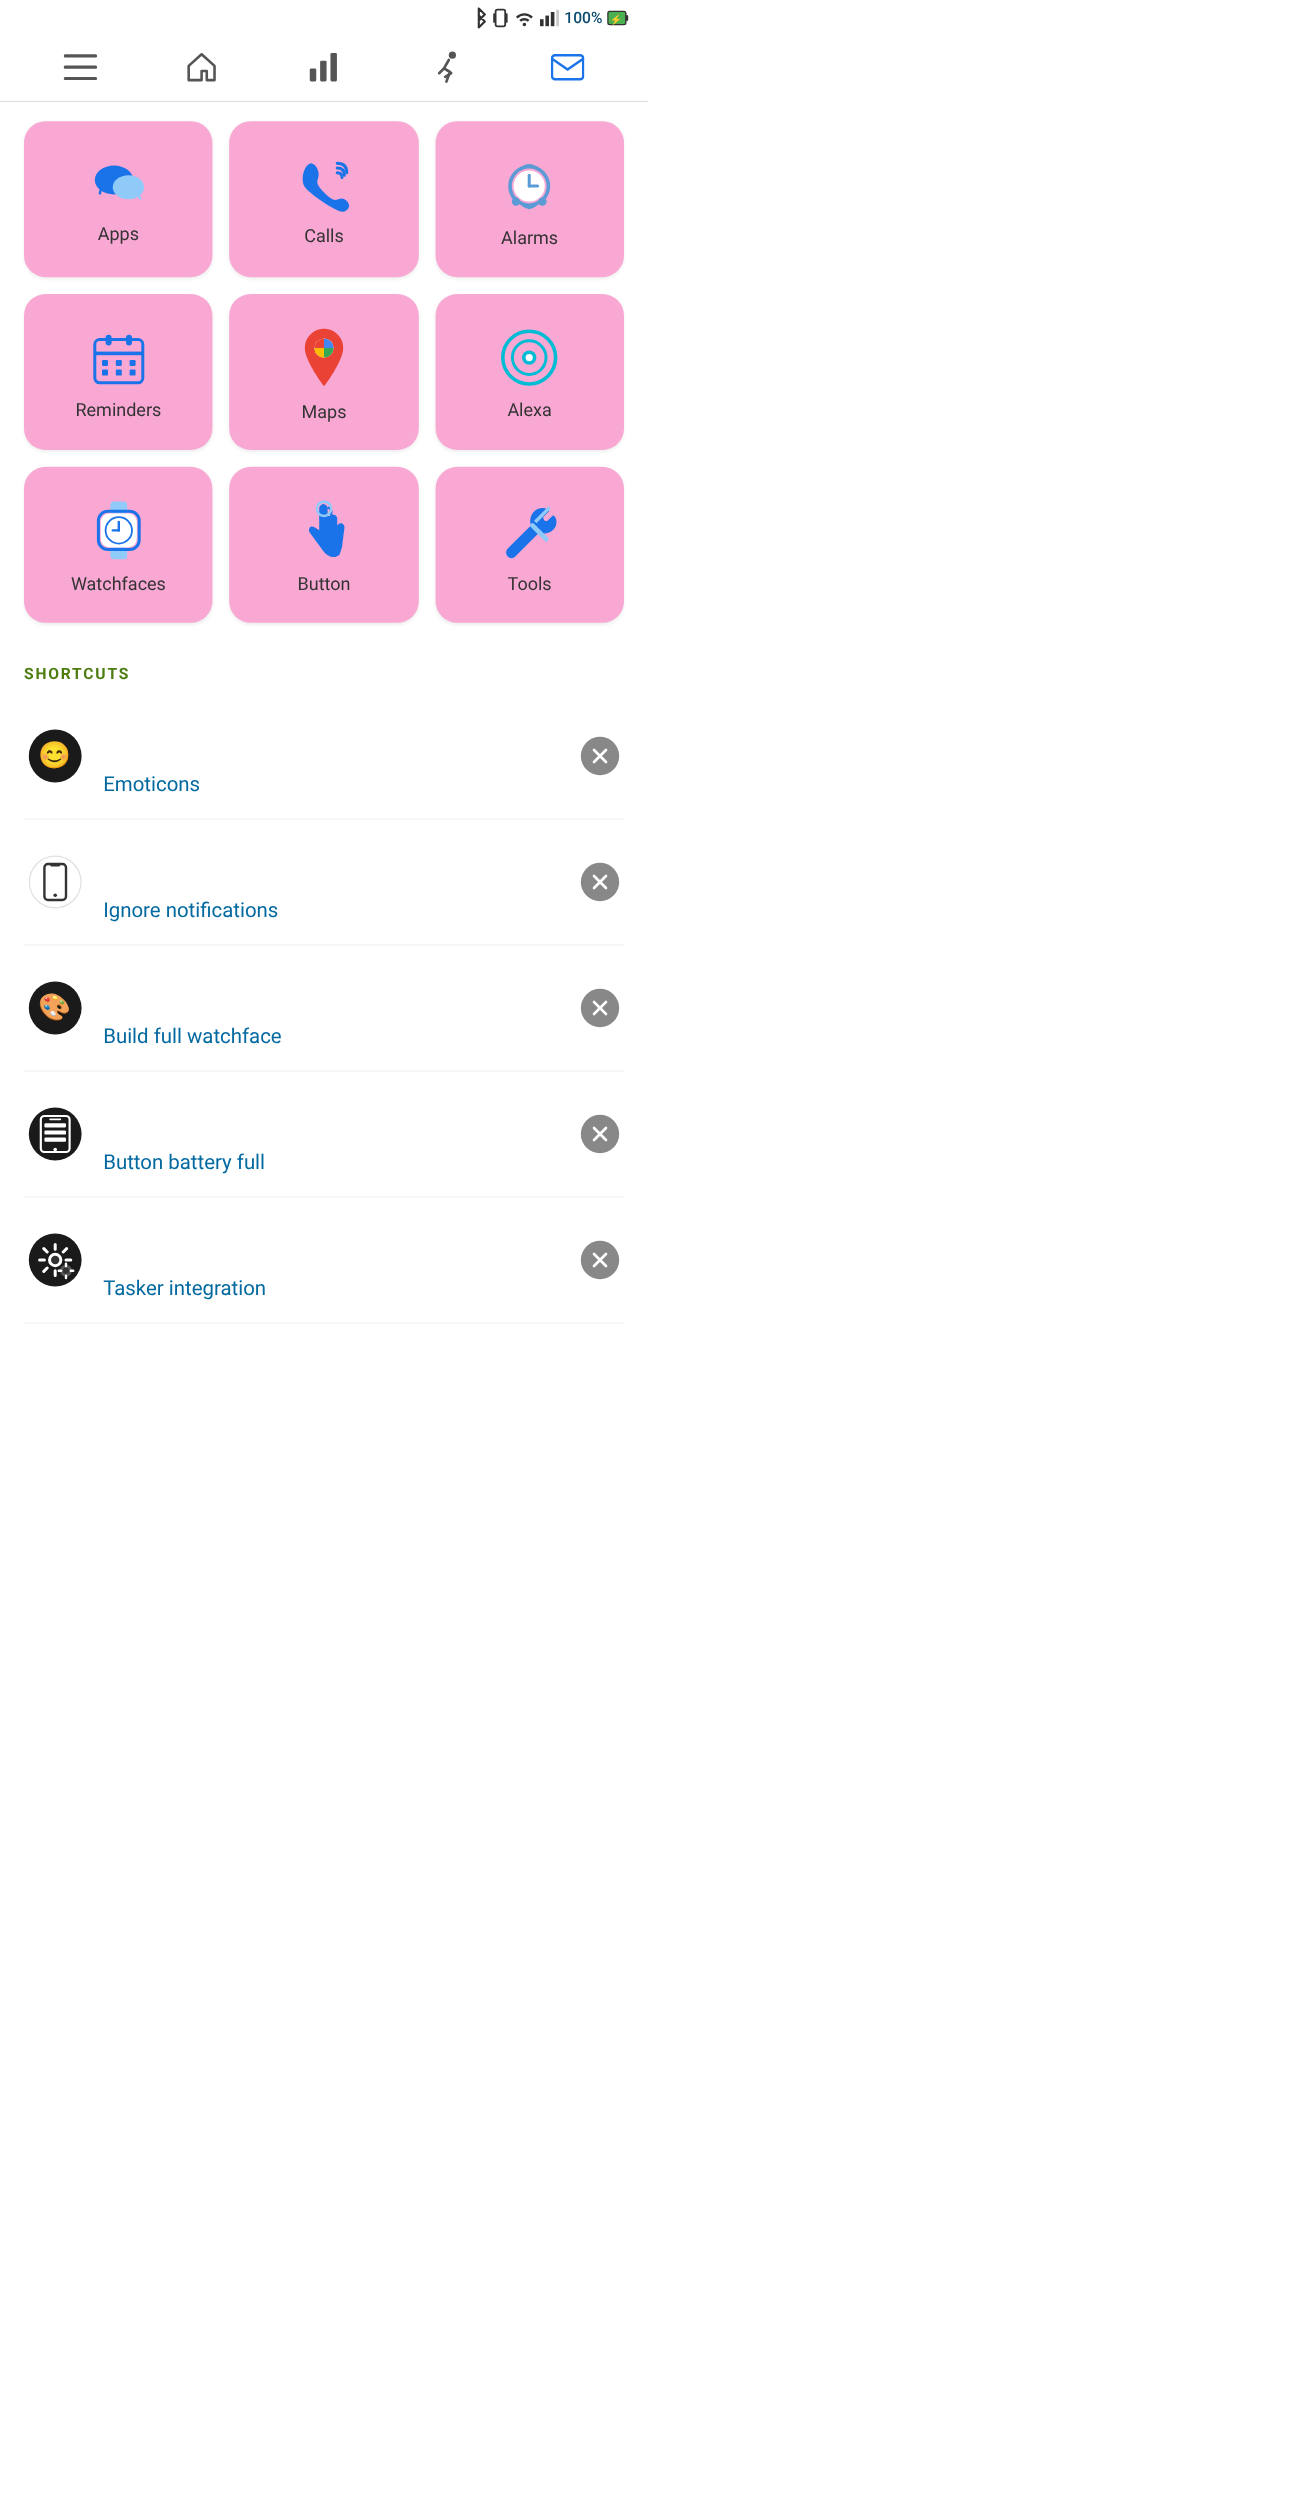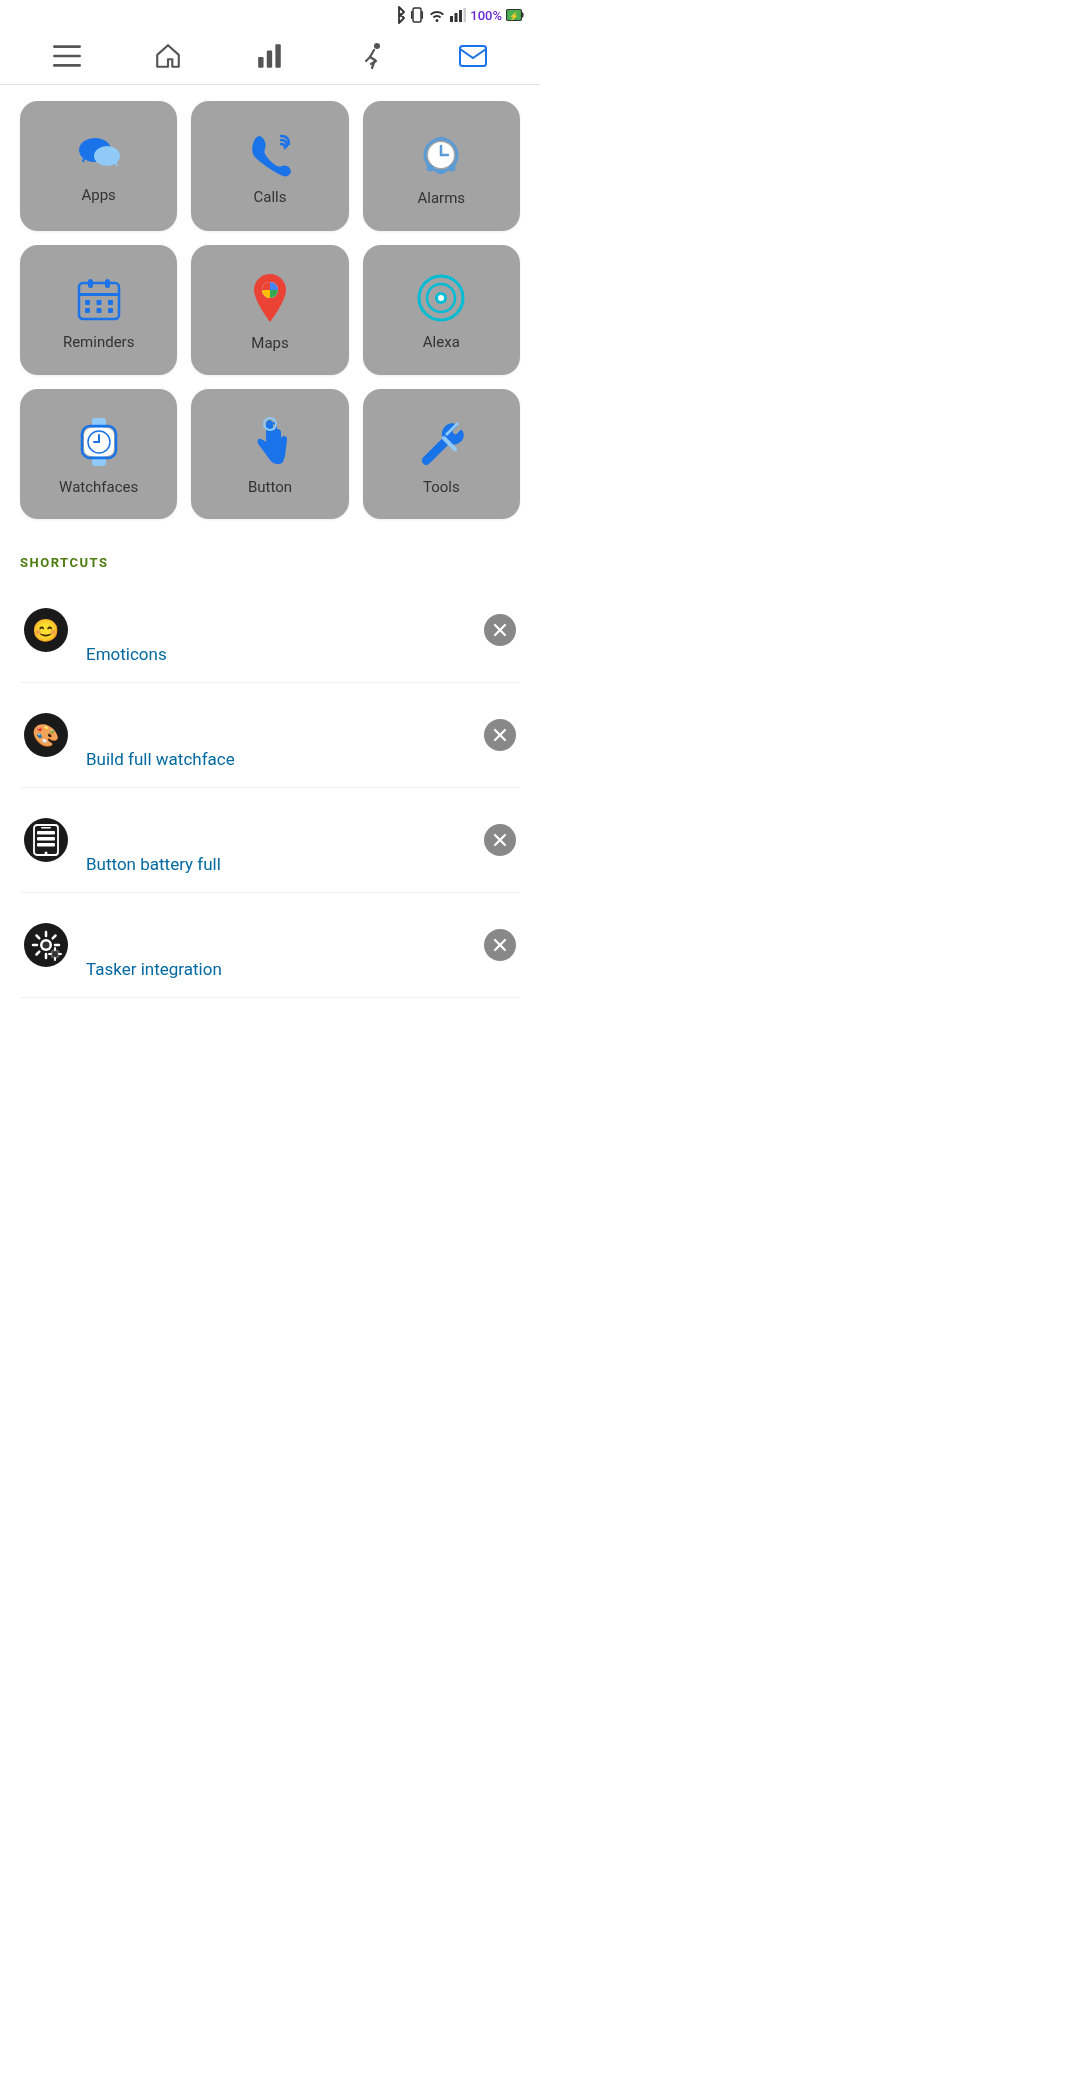--- a/index.html
+++ b/index.html
@@ -13,21 +13,21 @@
     }
 
     
     .status-bar {
       display: flex;
       justify-content: flex-end;
       align-items: center;
       padding: 6px 16px 4px;
       gap: 6px;
       font-size: 12px;
-      color: #6d28d9;
+      color: #0c4a6e;
       text-align: center;
     }
     .status-icons {
       display: flex;
       align-items: center;
       gap: 4px;
     }
     .status-battery {
       font-size: 13px;
       font-weight: 500;
@@ -61,21 +61,21 @@
     
     .grid-section {
       padding: 16px 20px;
     }
     .grid-container {
       display: grid;
       grid-template-columns: repeat(3, 1fr);
       gap: 14px;
     }
     .grid-item {
-      background: #a3a3a3;
+      background: #f9a8d4;
       border-radius: 18px;
       display: flex;
       flex-direction: column;
       align-items: center;
       justify-content: center;
       padding: 22px 10px 18px;
       cursor: pointer;
       box-shadow: 0 1px 3px rgba(0,0,0,0.07);
       min-height: 130px;
     }
@@ -377,20 +377,36 @@
     <div class="shortcut-icon-wrap" style="background:#1a1a1a; font-size:22px;">😊</div>
     <span class="shortcut-label">Emoticons</span>
     <div class="shortcut-close">
       <svg width="14" height="14" viewBox="0 0 14 14" fill="none">
         <line x1="2" y1="2" x2="12" y2="12" stroke="white" stroke-width="2.2" stroke-linecap="round"></line>
         <line x1="12" y1="2" x2="2" y2="12" stroke="white" stroke-width="2.2" stroke-linecap="round"></line>
       </svg>
     </div>
   </div>
 
+  <div class="shortcut-item">
+    <div class="shortcut-icon-wrap" style="background:#fff; border:1.5px solid #e0e0e0;">
+      <svg width="22" height="34" viewBox="0 0 22 34" fill="none">
+        <rect x="2" y="2" width="18" height="30" rx="3" stroke="#333" stroke-width="2" fill="none"></rect>
+        <circle cx="11" cy="28" r="1.5" fill="#333"></circle>
+        <rect x="7" y="2" width="8" height="2" rx="1" fill="#333"></rect>
+      </svg>
+    </div>
+    <span class="shortcut-label">Ignore notifications</span>
+    <div class="shortcut-close">
+      <svg width="14" height="14" viewBox="0 0 14 14" fill="none">
+        <line x1="2" y1="2" x2="12" y2="12" stroke="white" stroke-width="2.2" stroke-linecap="round"></line>
+        <line x1="12" y1="2" x2="2" y2="12" stroke="white" stroke-width="2.2" stroke-linecap="round"></line>
+      </svg>
+    </div>
+  </div>
 
   <div class="shortcut-item">
     <div class="shortcut-icon-wrap" style="background:#1a1a1a; font-size:22px;">🎨</div>
     <span class="shortcut-label">Build full watchface</span>
     <div class="shortcut-close">
       <svg width="14" height="14" viewBox="0 0 14 14" fill="none">
         <line x1="2" y1="2" x2="12" y2="12" stroke="white" stroke-width="2.2" stroke-linecap="round"></line>
         <line x1="12" y1="2" x2="2" y2="12" stroke="white" stroke-width="2.2" stroke-linecap="round"></line>
       </svg>
     </div>

